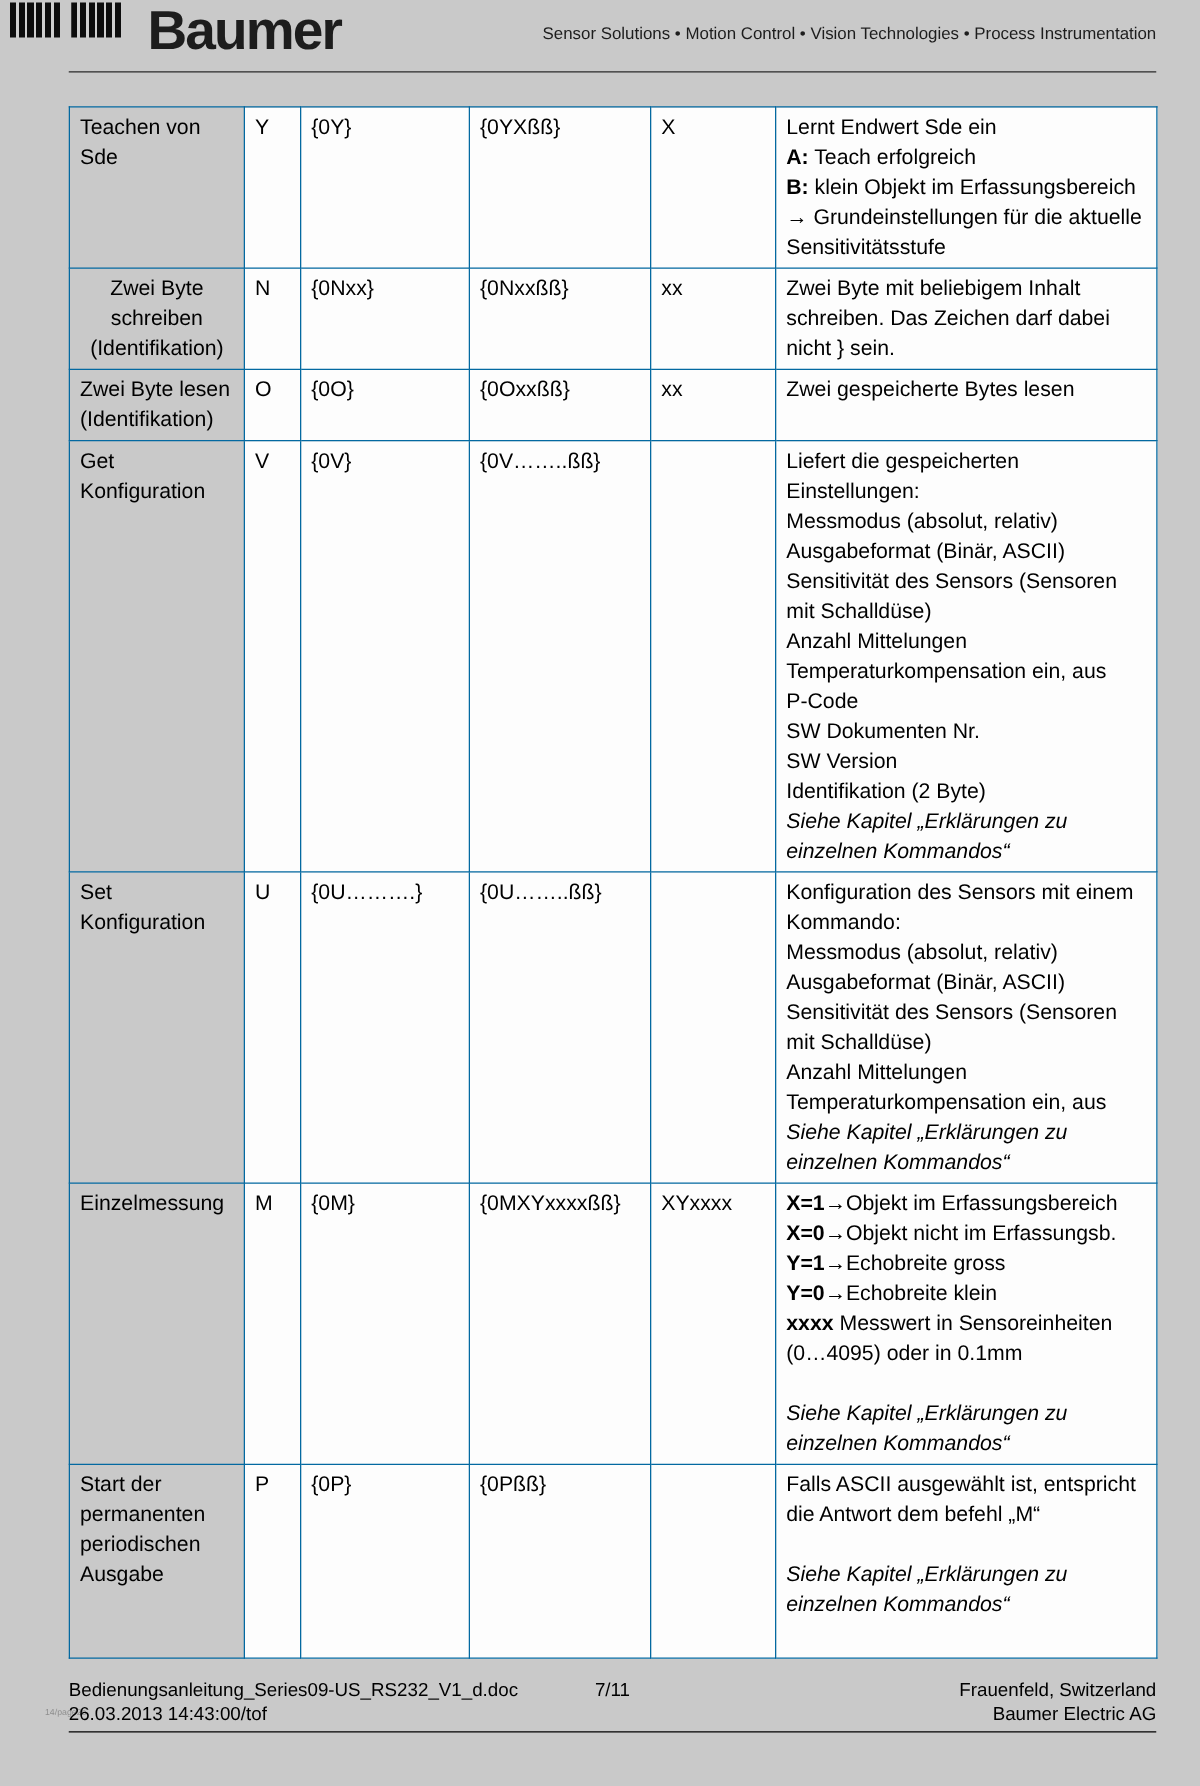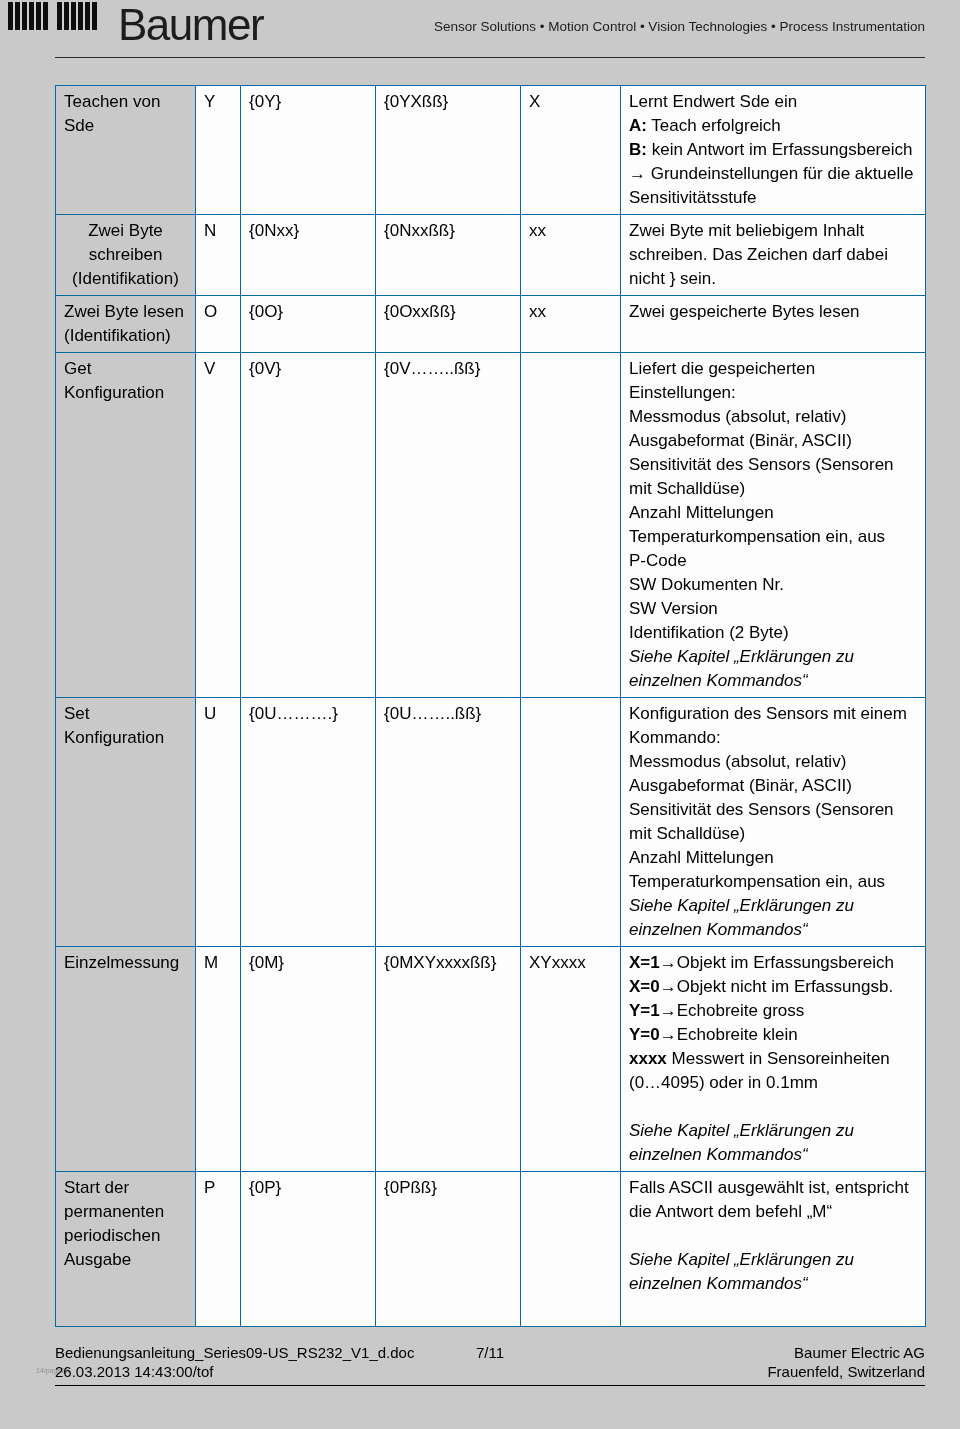--- a/index.html
+++ b/index.html
@@ -12,21 +12,21 @@
     overflow:hidden;
   }
   
   .regmarks { position:absolute; top:2px; left:8px; display:flex; gap:9px; }
   .regblock {
     width:40px; height:28px;
     background:repeating-linear-gradient(90deg,#0d0d0d 0 5px,#cfcfcf 5px 7px);
   }
   .logo {
     position:absolute; left:118px; top:0;
-    font-size:44px; font-weight:normal; letter-spacing:-1.5px; color:#1d1d1d;
+    font-size:44px; font-weight:bold; letter-spacing:-1.5px; color:#1d1d1d;
   }
   .tagline {
     position:absolute; right:35px; top:19px;
     font-size:13.5px; color:#1d1d1d; white-space:nowrap;
   }
   .hrule { position:absolute; left:55px; top:57px; width:870px; border-top:1px solid #2a2a2a; }
 
   
   table.cmd {
     position:absolute; left:55px; top:85px; width:870px;
@@ -80,21 +80,21 @@
   <tbody id="cmd-tbody">
       <tr>
         <td class="namecell" style="height: 125px;">Teachen von Sde</td>
         <td>Y</td>
         <td>{0Y}</td>
         <td>{0YXßß}</td>
         <td>X</td>
         <td>
           <div class="line"><span>Lernt Endwert Sde ein</span></div>
           <div class="line"><span class="b">A:</span><span> Teach erfolgreich</span></div>
-          <div class="line"><span class="b">B:</span><span> kein Antwort im Erfassungsbereich</span></div>
+          <div class="line"><span class="b">B:</span><span> klein Objekt im Erfassungsbereich</span></div>
           <div class="line"><span>→ Grundeinstellungen für die aktuelle Sensitivitätsstufe</span></div>
         </td>
       </tr>
       <tr>
         <td class="namecell" style="height: 67px; text-align: center;">Zwei Byte schreiben (Identifikation)</td>
         <td>N</td>
         <td>{0Nxx}</td>
         <td>{0Nxxßß}</td>
         <td>xx</td>
         <td>
@@ -180,16 +180,16 @@
 
 <div class="micro">14/page2b</div>
 <div class="frule"></div>
 <div class="footer">
   <div class="l">
     <div>Bedienungsanleitung_Series09-US_RS232_V1_d.doc</div>
     <div>26.03.2013 14:43:00/tof</div>
   </div>
   <div class="c">7/11</div>
   <div class="r">
+    <div>Frauenfeld, Switzerland</div>
     <div>Baumer Electric AG</div>
-    <div>Frauenfeld, Switzerland</div>
   </div>
 </div>
 
 </body></html>

